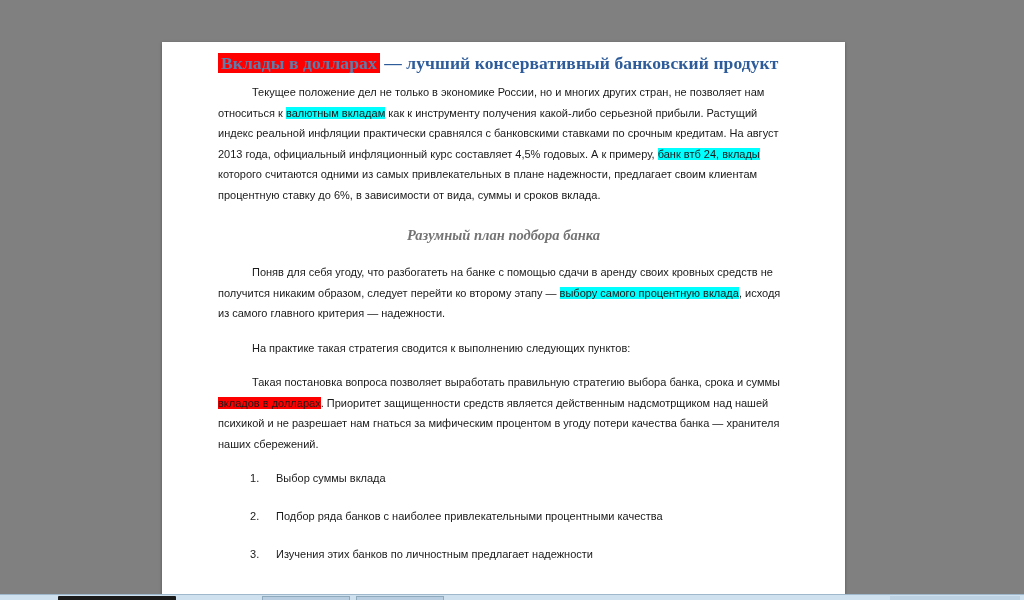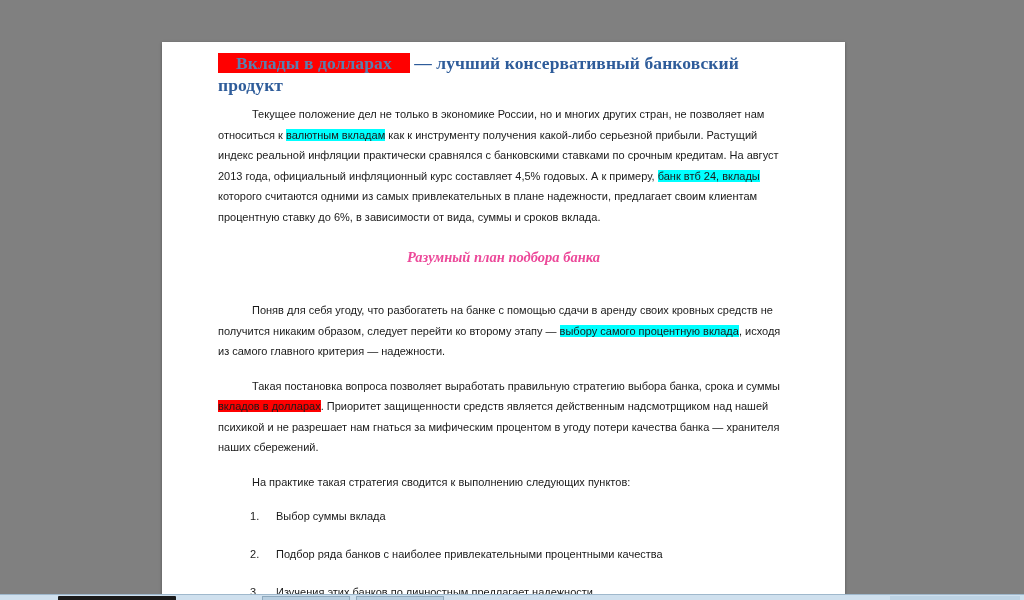--- a/index.html
+++ b/index.html
@@ -41,30 +41,30 @@
     font-weight: bold;
     font-size: 17.5px;
     line-height: 22px;
     color: #2e5c9a;
     margin: 0 0 8px 0;
     letter-spacing: 0.1px;
   }
   .doc-title .hl-red-title {
     background: #ff0000;
     color: #5a7fae;
-    padding: 0 18px;
+    padding: 0 3px;
   }
 
   .doc-subtitle {
     font-family: "Liberation Serif", serif;
     font-style: italic;
     font-size: 14.5px;
-    color: #ec4899;
+    color: #737373;
     text-align: center;
-    margin: 22px 0 34px 0;
+    margin: 22px 0 18px 0;
   }
 
   
   .para {
     font-family: "Liberation Sans", sans-serif;
     font-size: 11px;
     line-height: 20.5px;
     color: #1a1a1a;
     margin: 0 0 14px 0;
     text-align: left;
@@ -156,23 +156,23 @@
     <div id="page-inner">
 
       <h1 class="doc-title"><span class="hl-red-title">Вклады в долларах</span><span> — лучший консервативный банковский продукт</span></h1>
 
       <p class="para indent"><span>Текущее положение дел не только в экономике России, но  и многих других стран, не позволяет нам относиться к </span><span class="hl-cyan">валютным вкладам</span><span> как к инструменту получения какой-либо серьезной прибыли. Растущий индекс реальной инфляции практически сравнялся с банковскими ставками по срочным кредитам.  На август 2013 года, официальный инфляционный курс составляет 4,5% годовых. А к примеру, </span><span class="hl-cyan">банк втб 24, вклады</span><span> которого считаются  одними из самых привлекательных  в плане надежности, предлагает своим клиентам процентную ставку  до 6%, в зависимости от вида, суммы и сроков вклада.</span></p>
 
       <h2 class="doc-subtitle">Разумный план подбора банка</h2>
 
       <p class="para indent"><span>Поняв для себя угоду, что разбогатеть на банке с помощью сдачи в аренду своих кровных средств не получится никаким образом, следует перейти ко второму этапу — </span><span class="hl-cyan">выбору самого процентную вклада</span><span>, исходя из самого главного критерия — надежности.</span></p>
 
+      <p class="para indent">На практике такая стратегия сводится к выполнению следующих пунктов:</p>
+
       <p class="para indent"><span>Такая постановка вопроса позволяет выработать правильную стратегию выбора банка, срока и суммы </span><span class="hl-red">вкладов в долларах</span><span>. Приоритет защищенности средств является действенным надсмотрщиком над нашей психикой и не разрешает нам гнаться за мифическим процентом в угоду потери качества банка — хранителя наших сбережений.</span></p>
-
-      <p class="para indent">На практике такая стратегия сводится к выполнению следующих пунктов:</p>
 
       <ol class="doc-list">
         <li>Выбор суммы вклада</li>
         <li>Подбор ряда банков с наиболее привлекательными процентными качества</li>
         <li>Изучения этих банков по личностным предлагает надежности</li>
 
       </ol>
 
     </div>
   </div>

